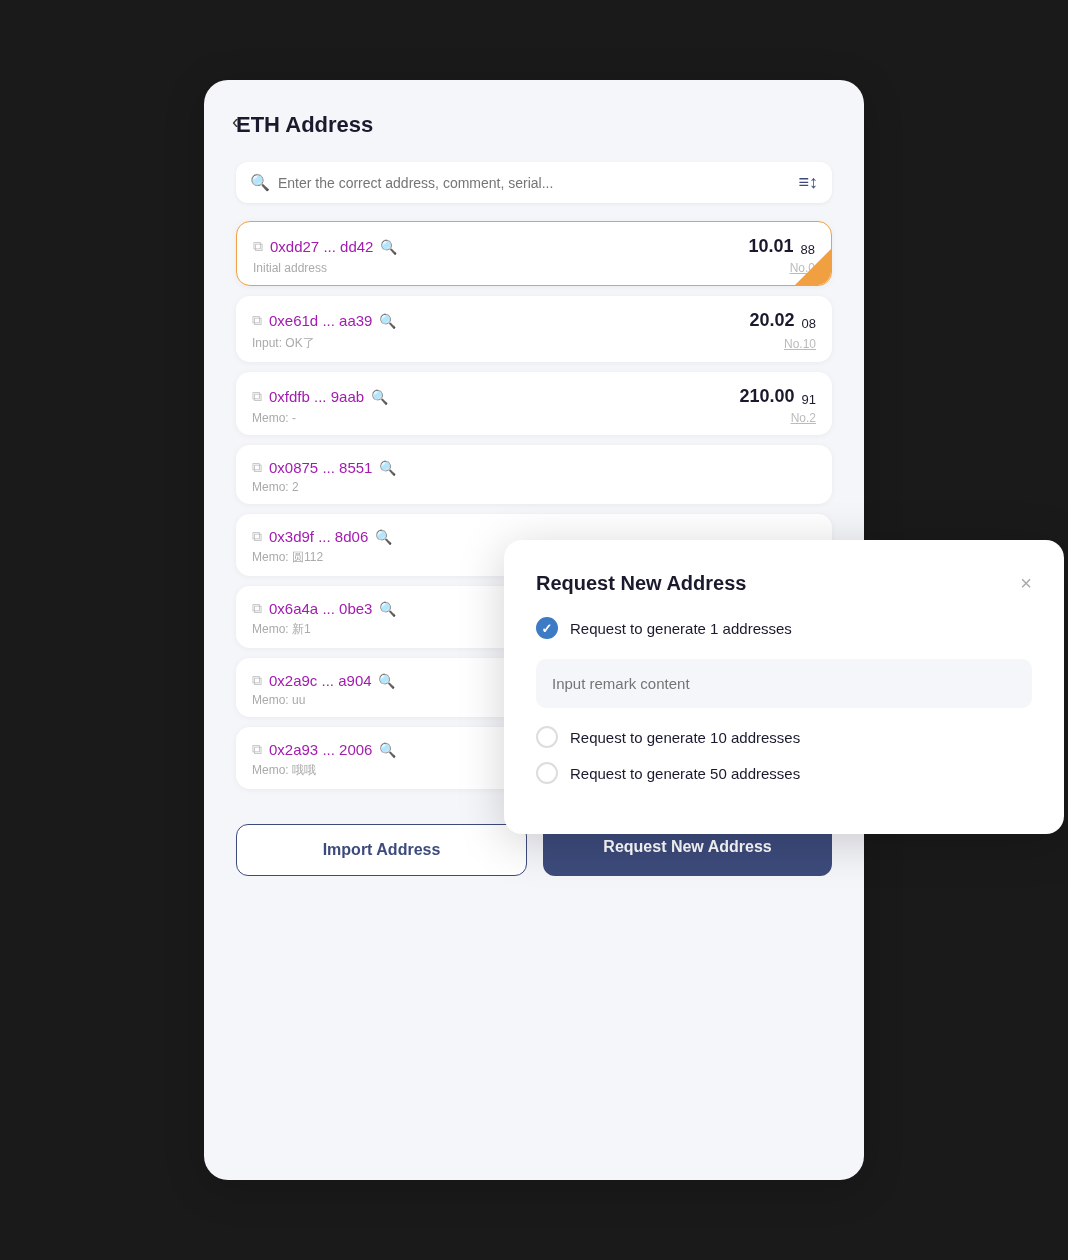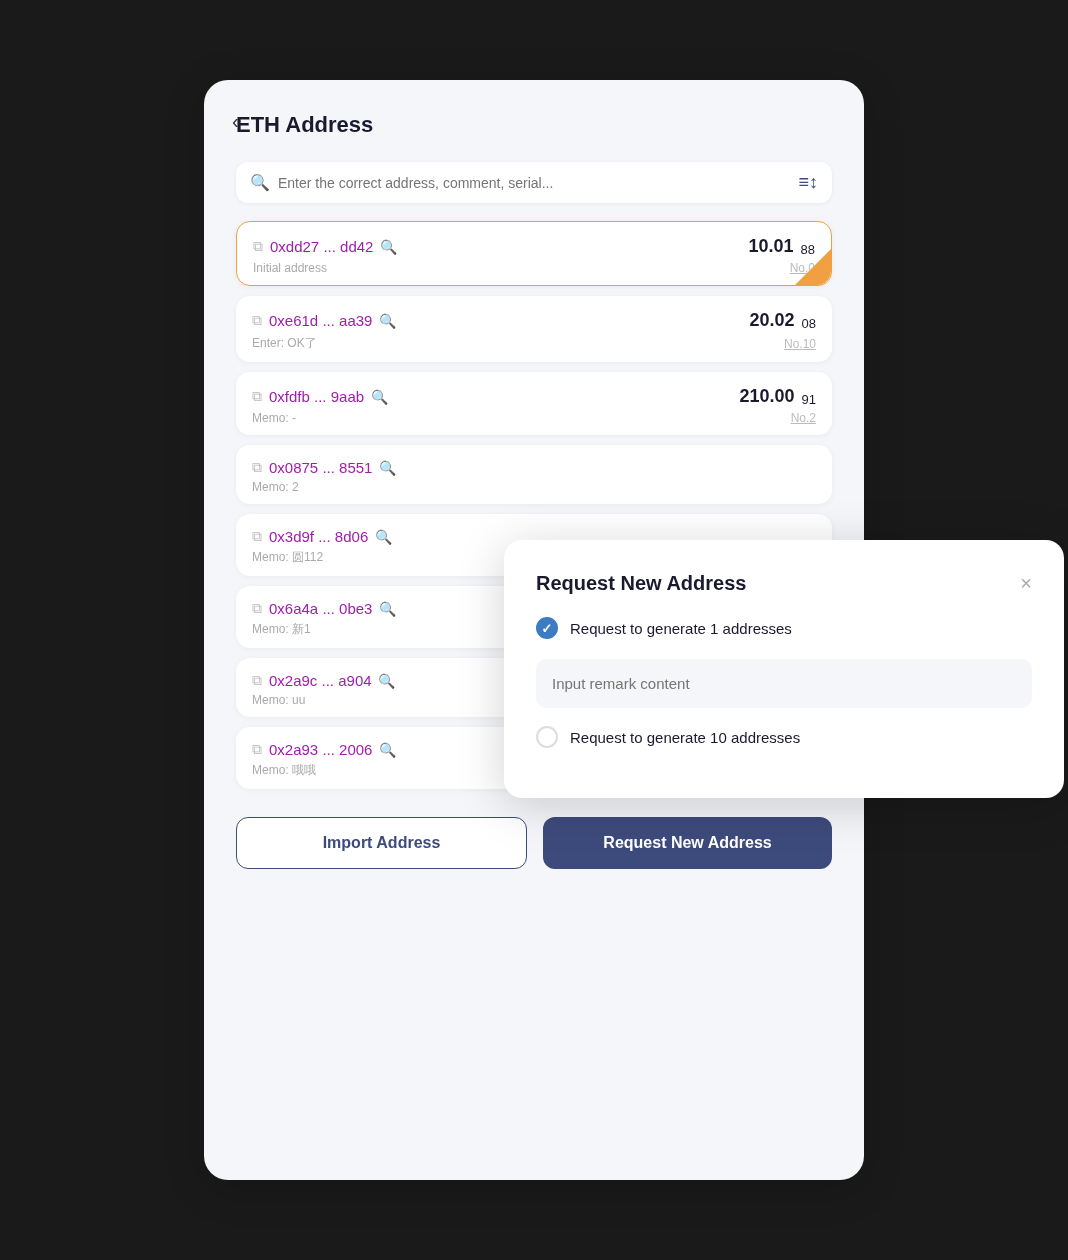--- a/index.html
+++ b/index.html
@@ -152,20 +152,21 @@
     .btn-import {
       flex: 1;
       background: #fff;
       border: 1.5px solid #3d4b7c;
       border-radius: 12px;
       padding: 16px;
       font-size: 16px;
       font-weight: 600;
       color: #3d4b7c;
       cursor: pointer;
+      margin-top: 7px;
     }
     .btn-request {
       flex: 1;
       background: #3d4b7c;
       border: none;
       border-radius: 12px;
       padding: 16px;
       font-size: 16px;
       font-weight: 600;
       color: #fff;
@@ -297,21 +298,21 @@
           <span class="copy-icon">⧉</span>
           <span class="address-text">0xe61d ... aa39</span>
           <span class="search-icon-sm">🔍</span>
         </div>
         <div class="amount-block">
           <span class="amount-main">20.02</span>
           <span class="amount-small">08</span>
         </div>
       </div>
       <div class="address-item-bottom">
-        <span class="memo-text">Enter: OK了</span>
+        <span class="memo-text">Input: OK了</span>
         <span class="no-badge">No.10</span>
       </div>
     </div>
 
     <div class="address-item">
       <div class="address-item-top">
         <div class="address-left">
           <span class="copy-icon">⧉</span>
           <span class="address-text">0xfdfb ... 9aab</span>
           <span class="search-icon-sm">🔍</span>
@@ -416,18 +417,22 @@
 
       <input class="remark-input" type="text" placeholder="Input remark content" style="">
 
       
       <div class="radio-option">
         <div class="radio-circle"></div>
         <span>Request to generate 10 addresses</span>
       </div>
 
       
+      <div class="radio-option">
+        <div class="radio-circle"></div>
+        <span>Request to generate 50 addresses</span>
+      </div>
 
       
     </div>
   </div>
 
 </div>
 
 </body></html>

